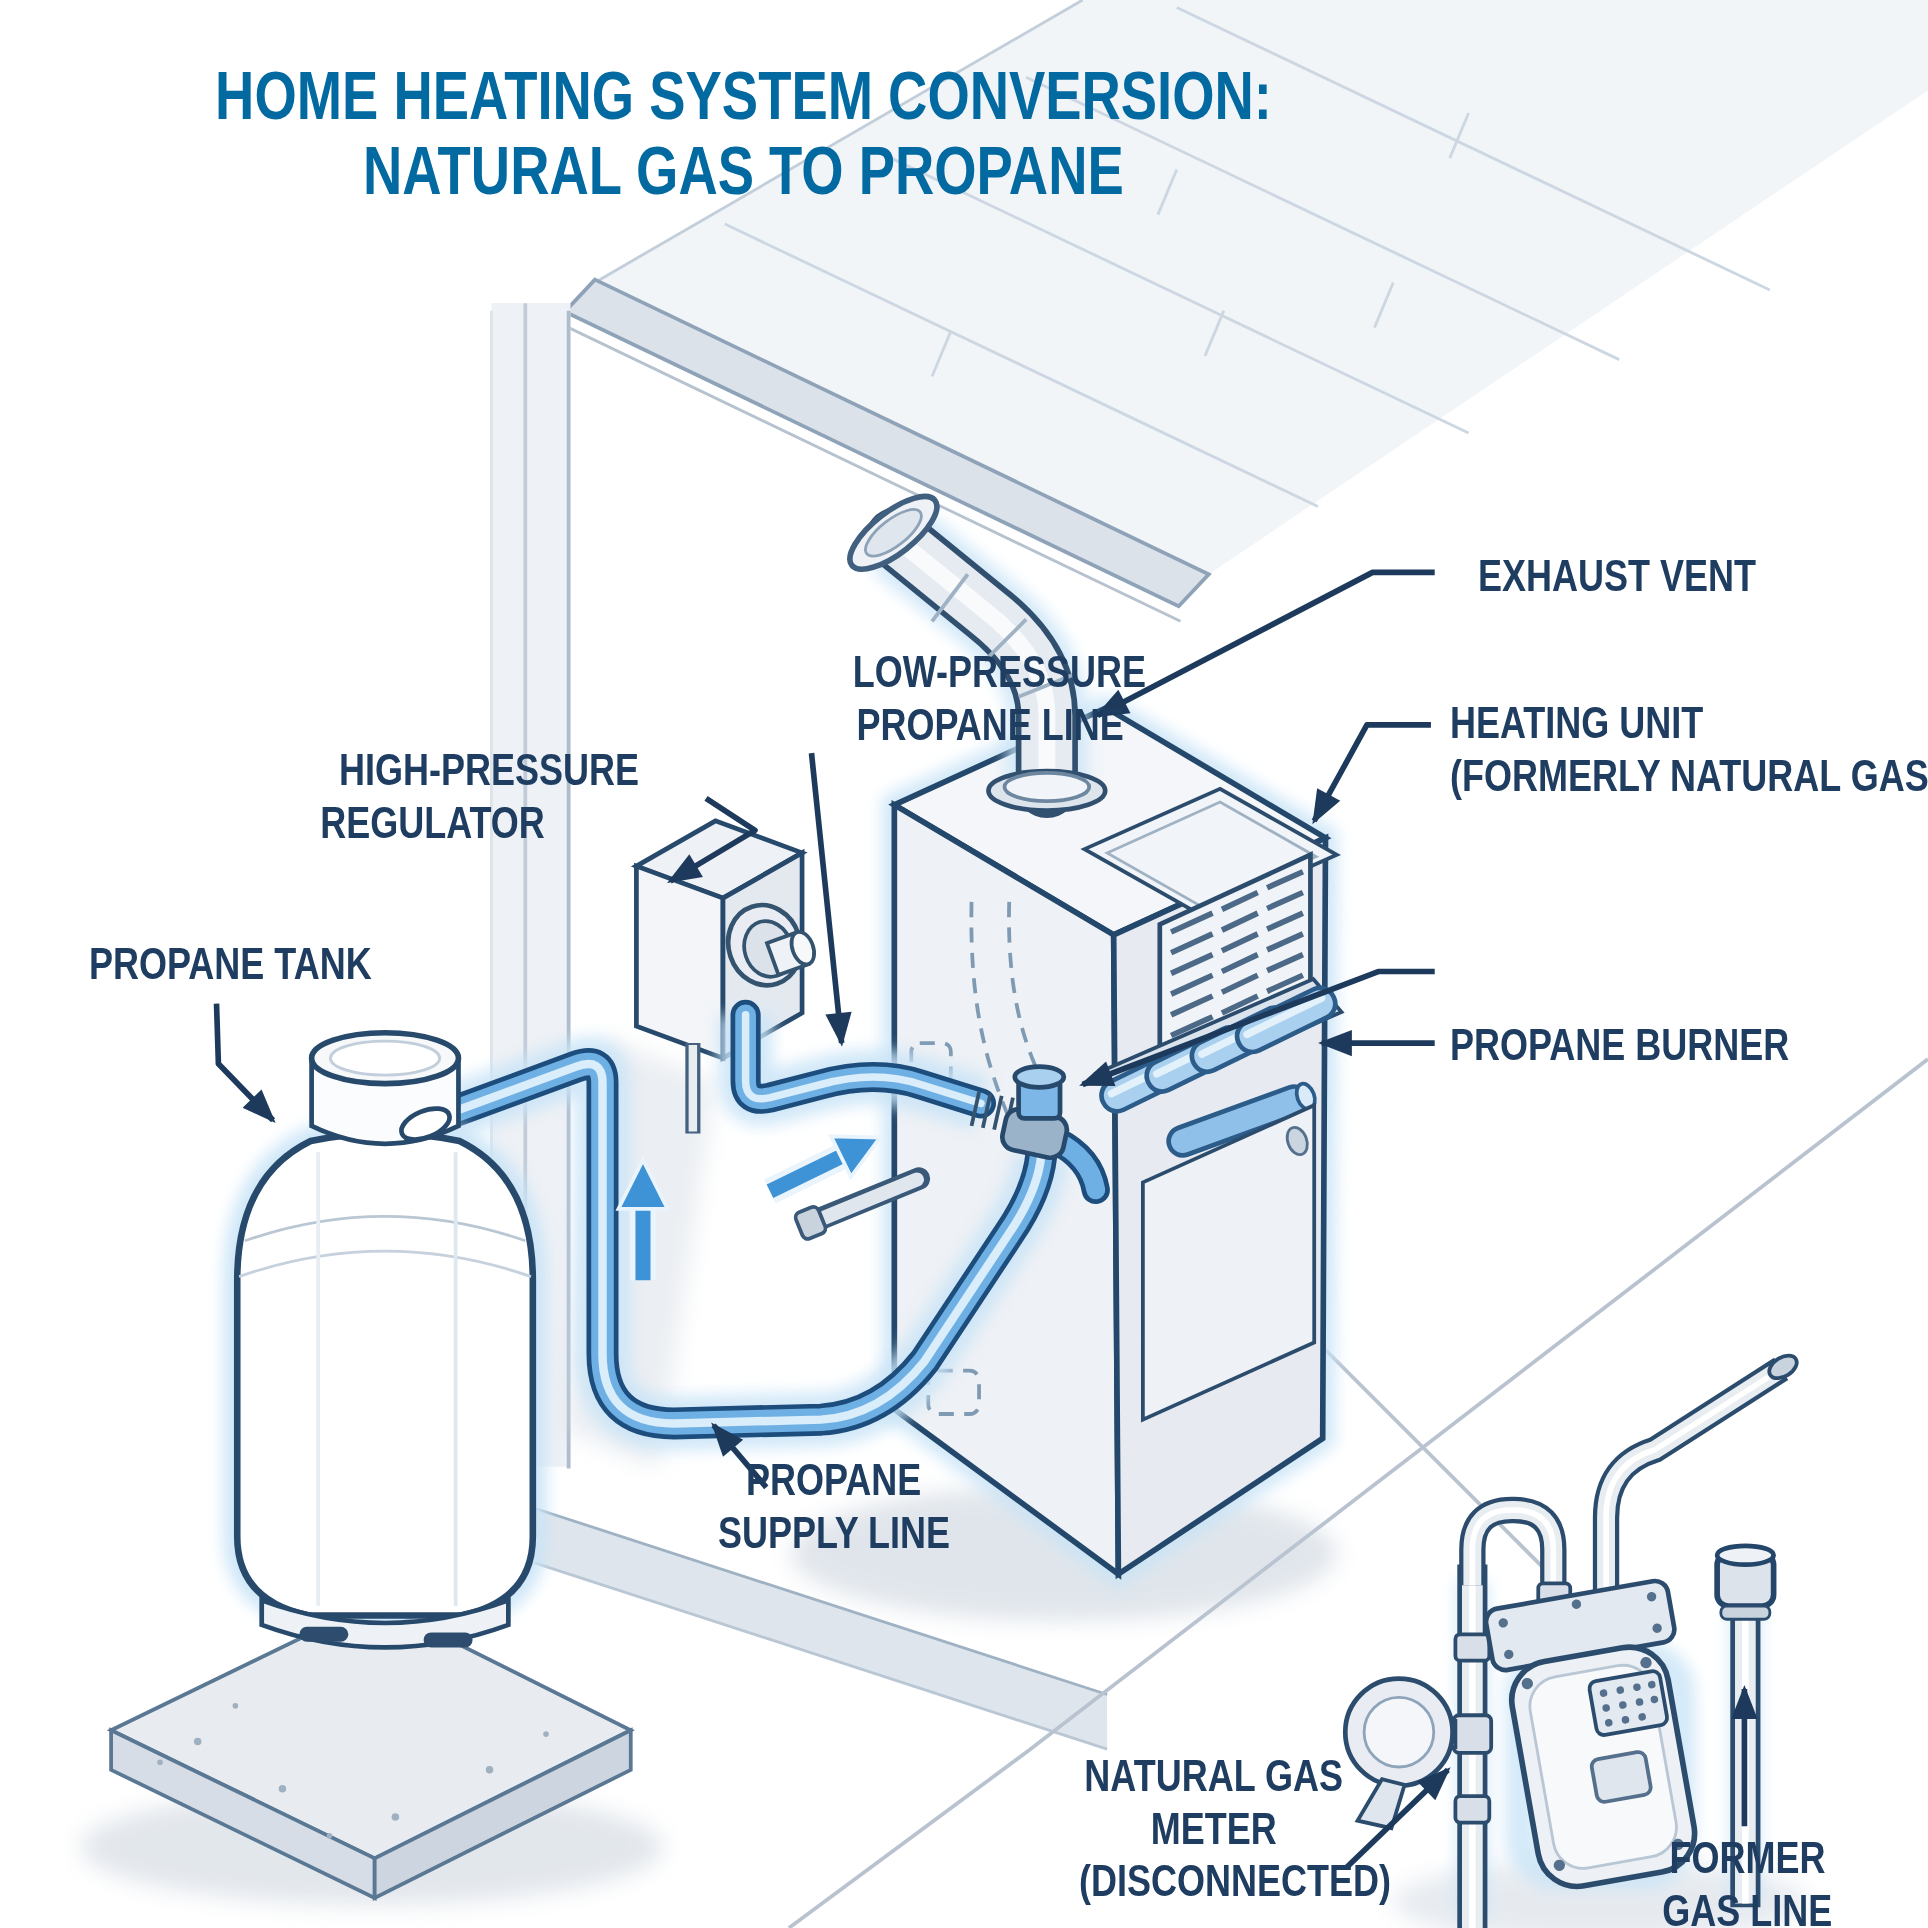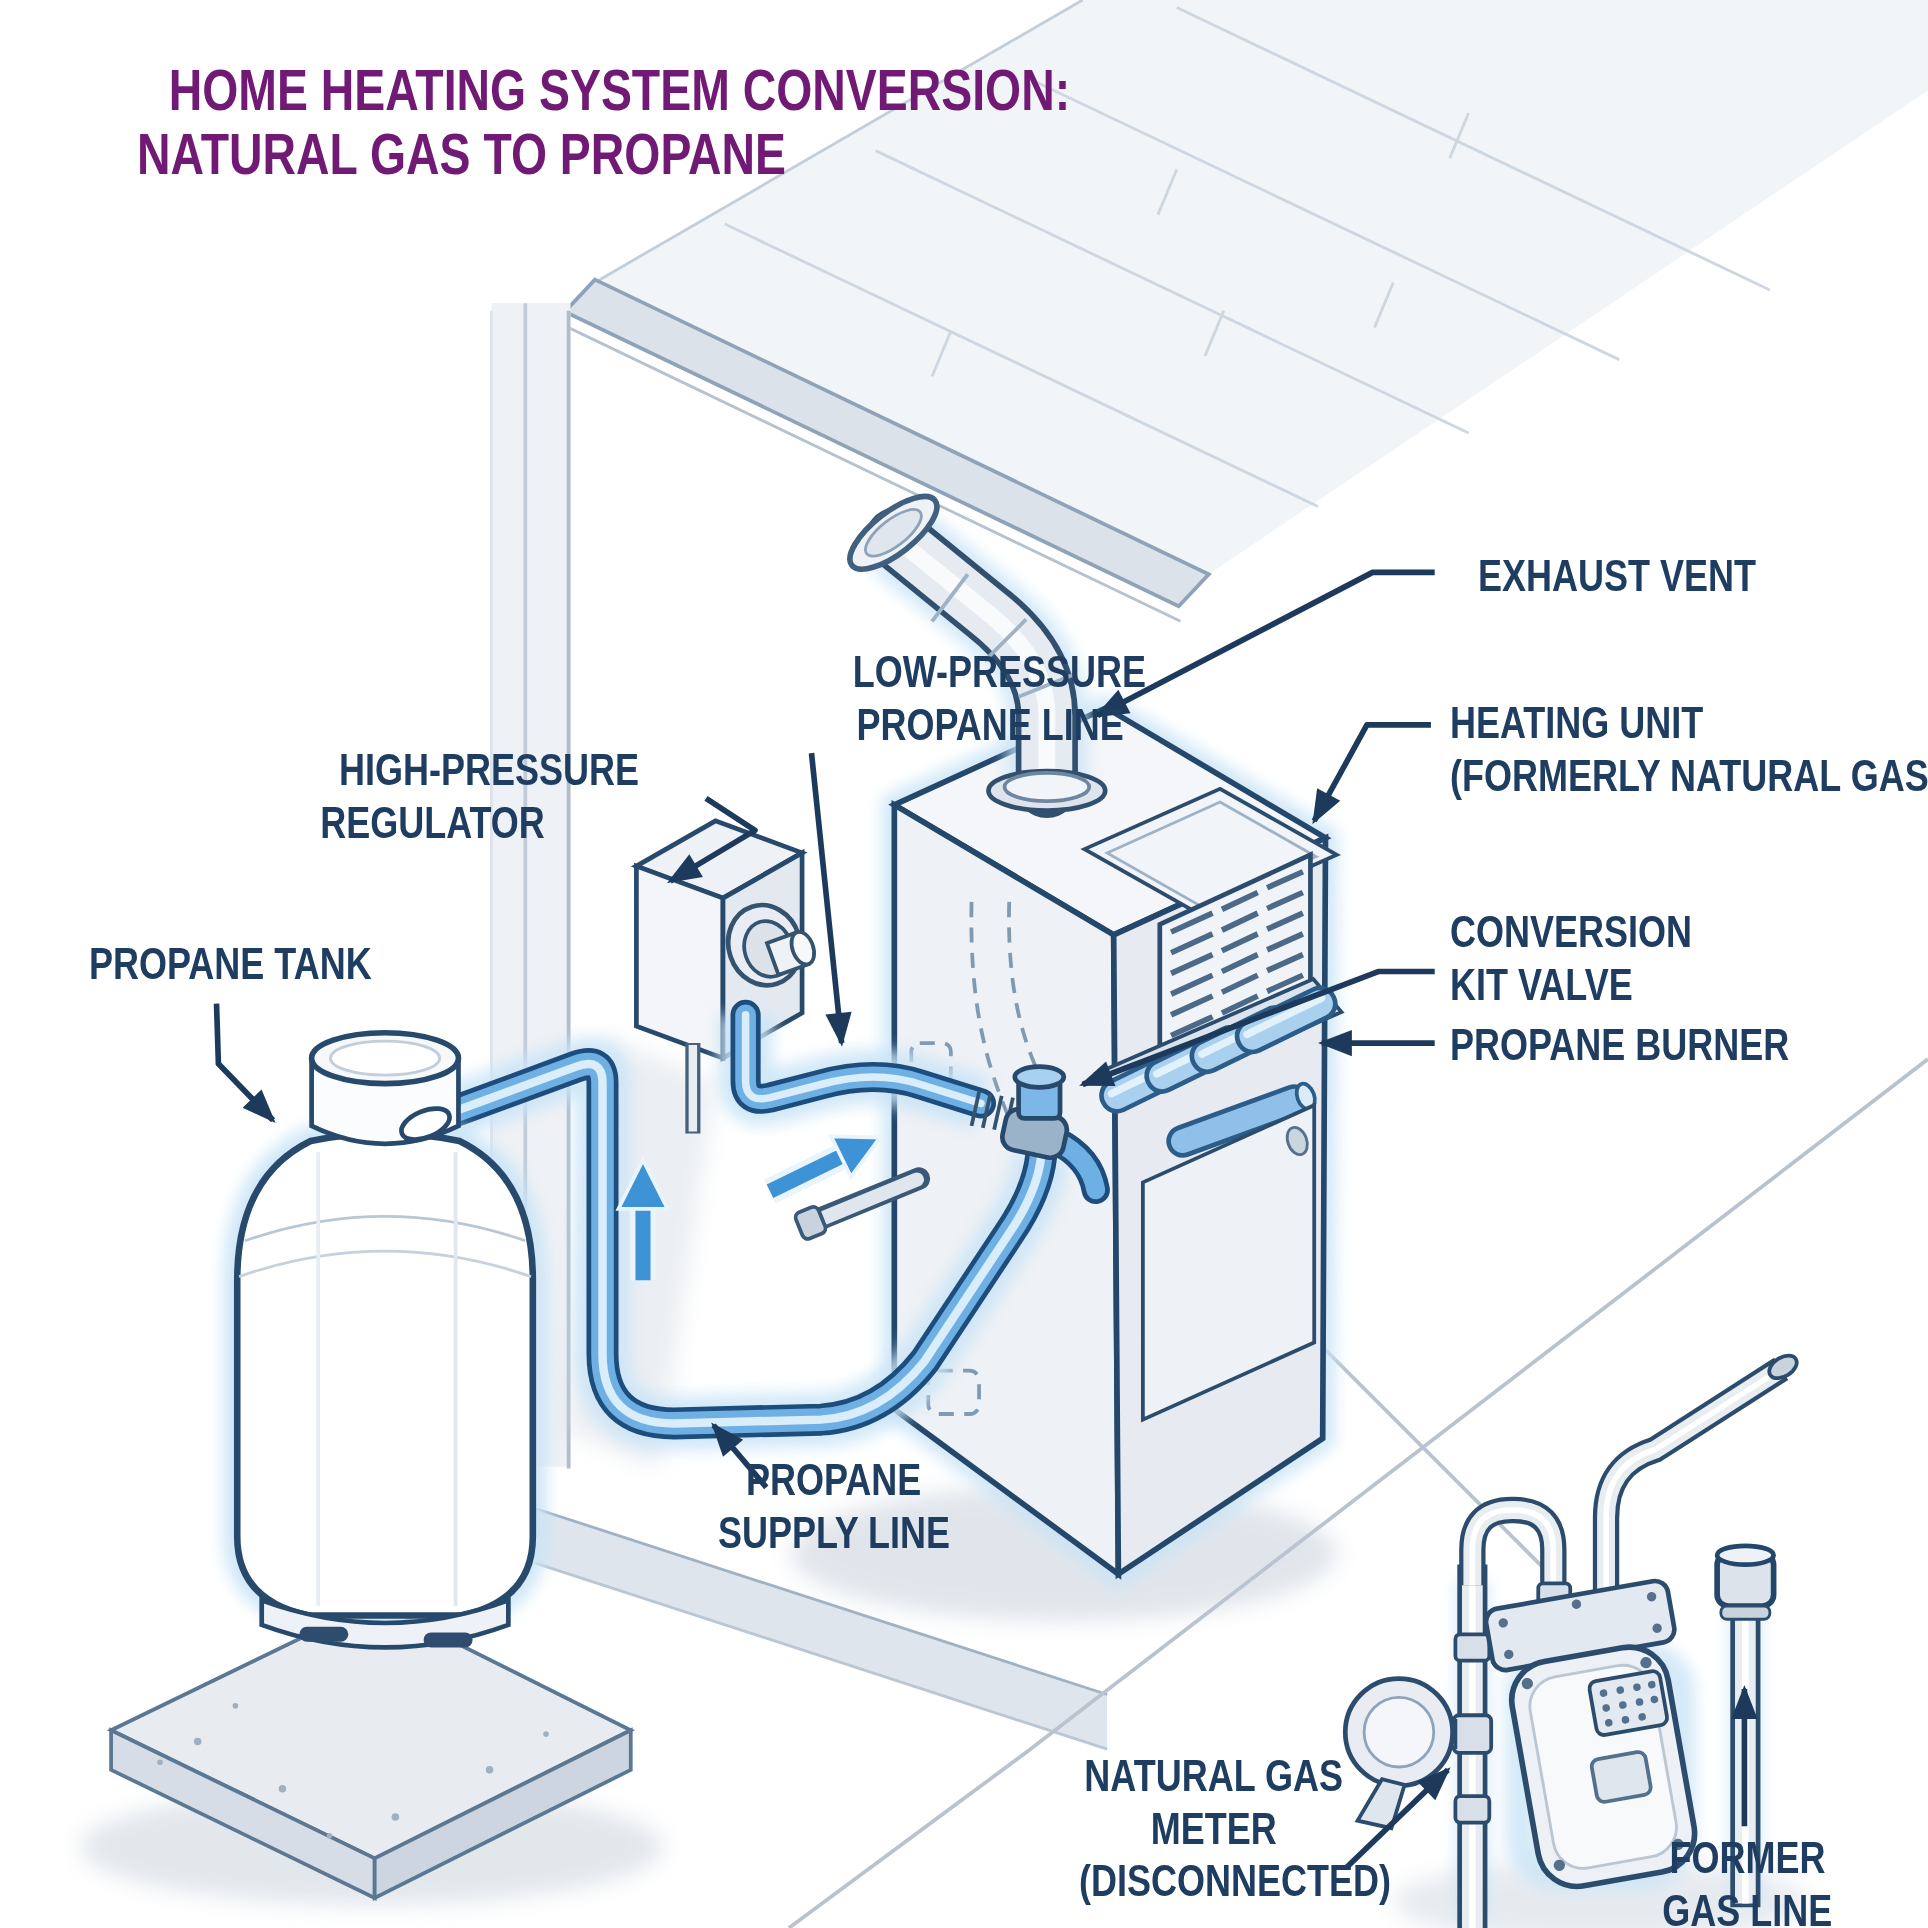--- a/index.html
+++ b/index.html
@@ -7,22 +7,22 @@
          font-family:"Liberation Sans",sans-serif;}
   svg{position:absolute;left:0;top:0;}
   .lbl{position:absolute;font-weight:bold;color:#1e3d61;font-size:45px;line-height:1.17;
        white-space:nowrap;}
   .lbl .tx{display:inline-block;transform:scaleX(.8);}
   .l-left .tx{transform-origin:left center;}
   .l-right{text-align:left;}
   .l-right .tx{transform-origin:right center;}
   .l-center{text-align:center;}
   .l-center .tx{transform-origin:center center;}
-  #title{position:absolute;left:56px;top:58px;width:1375px;
-         font-weight:bold;color:#701a75;font-size:58px;line-height:1.1;letter-spacing:0px;}
+  #title{position:absolute;left:56px;top:58px;width:1375px;text-align:center;
+         font-weight:bold;color:#0369a1;font-size:68px;line-height:1.1;letter-spacing:0px;}
   #title .tx{display:inline-block;transform:scaleX(.8);transform-origin:center center;white-space:nowrap;}
 </style>
 </head>
 <body>
 
 <div id="stage">
 
 <svg width="1928" height="1928" viewBox="0 0 2048 2048">
   <defs>
     <filter id="blurS" x="-40%" y="-40%" width="180%" height="180%">
@@ -370,24 +370,20 @@
 
 <div class="lbl l-left" style="left:1450px;top:550px;margin-left:28px;">
   <span class="tx">EXHAUST VENT</span>
 </div>
 
 <div class="lbl l-left" style="left:1450px;top:697px;">
   <span class="tx">HEATING UNIT</span><br>
   <span class="tx">(FORMERLY NATURAL GAS)</span>
 </div>
 
-<div class="lbl l-left" style="left:1450px;top:906px;">
-  <span class="tx">CONVERSION</span><br>
-  <span class="tx">KIT VALVE</span>
-</div>
 
 <div class="lbl l-left" style="left:1450px;top:1019px;text-align:right;">
   <span class="tx">PROPANE BURNER</span>
 </div>
 
 <div class="lbl l-center" style="left:816px;top:646px;width:348px;">
   <span class="tx">LOW-PRESSURE</span><br>
   <span class="tx">PROPANE LINE</span>
 </div>
 

